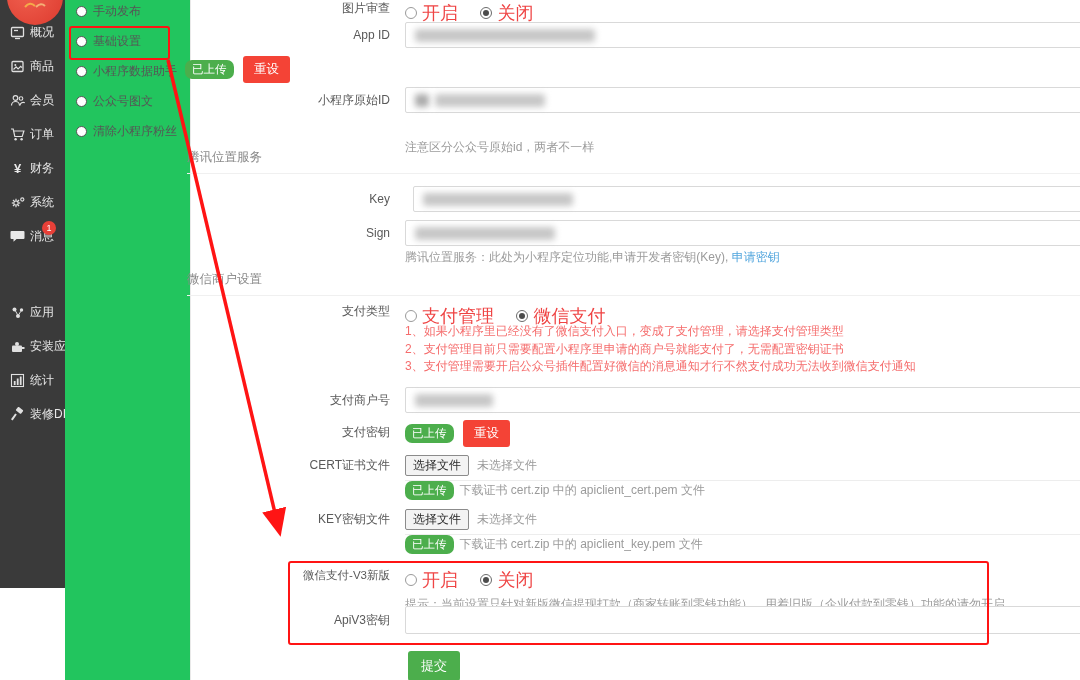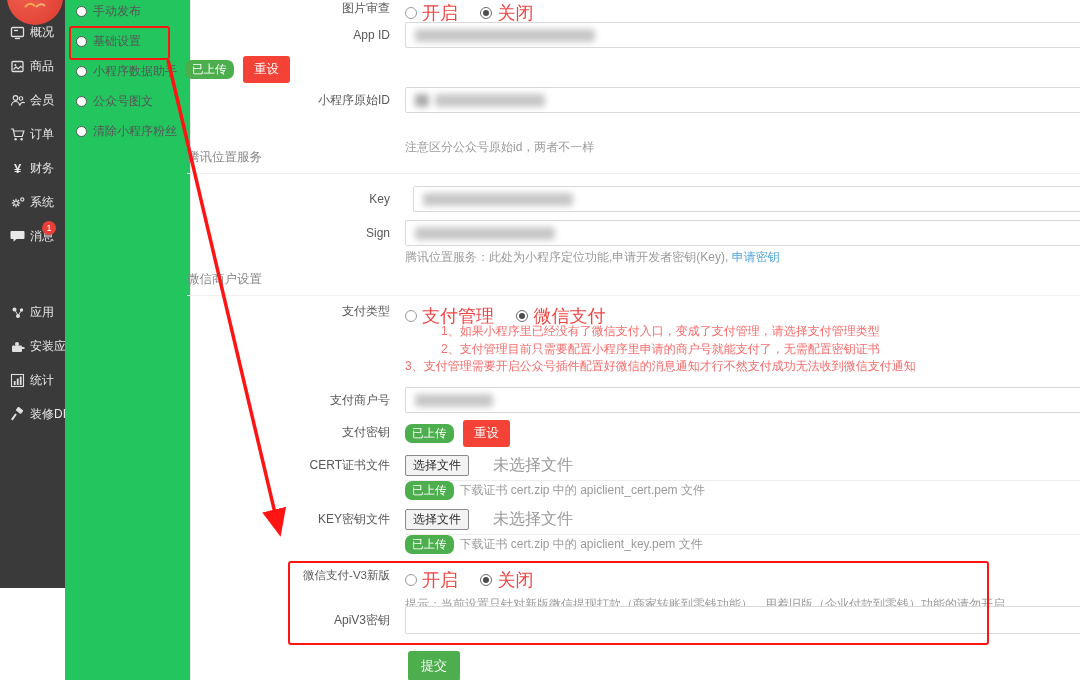--- a/index.html
+++ b/index.html
@@ -56,21 +56,21 @@
 
   .hint{position:absolute;left:235px;font-size:12px;color:#9b9b9b;white-space:nowrap;}
   .hint a{color:var(--link-blue,#51a5dd);text-decoration:none;cursor:pointer;}
   .sec-title{position:absolute;left:17px;font-size:12.5px;color:#8a8a8a;white-space:nowrap;}
   .divider{position:absolute;left:17px;right:0;border-top:1px solid #f0f0f0;}
   .notes{position:absolute;left:235px;font-size:12px;color:var(--note-red,#f56c6c);line-height:17.5px;white-space:nowrap;}
 
   .filebox{width:700px;border-bottom:1px solid #ededed;padding-bottom:4px;display:flex;align-items:center;}
   .choose{border:1px solid #8b8b8b;background:#f3f3f3;border-radius:2px;font-size:12px;color:#2b2b2b;
           padding:1px 7px;cursor:pointer;}
-  .nofile{font-size:16px;color:#9b9b9b;margin-left:24px;}
+  .nofile{font-size:12px;color:#9b9b9b;margin-left:8px;}
   .upline{position:absolute;left:235px;font-size:12px;color:#9b9b9b;white-space:nowrap;display:flex;align-items:center;}
   .upline .tag-green{margin-right:6px;}
   .v3hint{font-size:12px;color:#9b9b9b;margin-top:4px;white-space:nowrap;}
 
   
   .annot-box{position:absolute;border:2px solid var(--annotation-red,#ff1414);border-radius:3px;z-index:9;pointer-events:none;}
   .annot-arrow{position:absolute;left:0;top:0;z-index:9;pointer-events:none;}
 </style>
 </head>
 <body>
@@ -316,21 +316,21 @@
             <span>支付管理</span>
           </span>
         <span class="rad sel">
             <span class="c">
               <span class="d"></span>
             </span>
             <span>微信支付</span>
           </span>
       </div>
     </div>
-    <div class="notes" style="top:323px;text-align:center;">
+    <div class="notes" style="top:323px;">
       <div>1、如果小程序里已经没有了微信支付入口，变成了支付管理，请选择支付管理类型</div>
       <div>2、支付管理目前只需要配置小程序里申请的商户号就能支付了，无需配置密钥证书</div>
       <div>3、支付管理需要开启公众号插件配置好微信的消息通知才行不然支付成功无法收到微信支付通知</div>
     </div>
 
     <div class="row" style="top:387px;">
       <div class="lbl">支付商户号</div>
       <div class="ctl">
         <div class="fakein">
             <span class="blur" style="width:78px;"></span>

